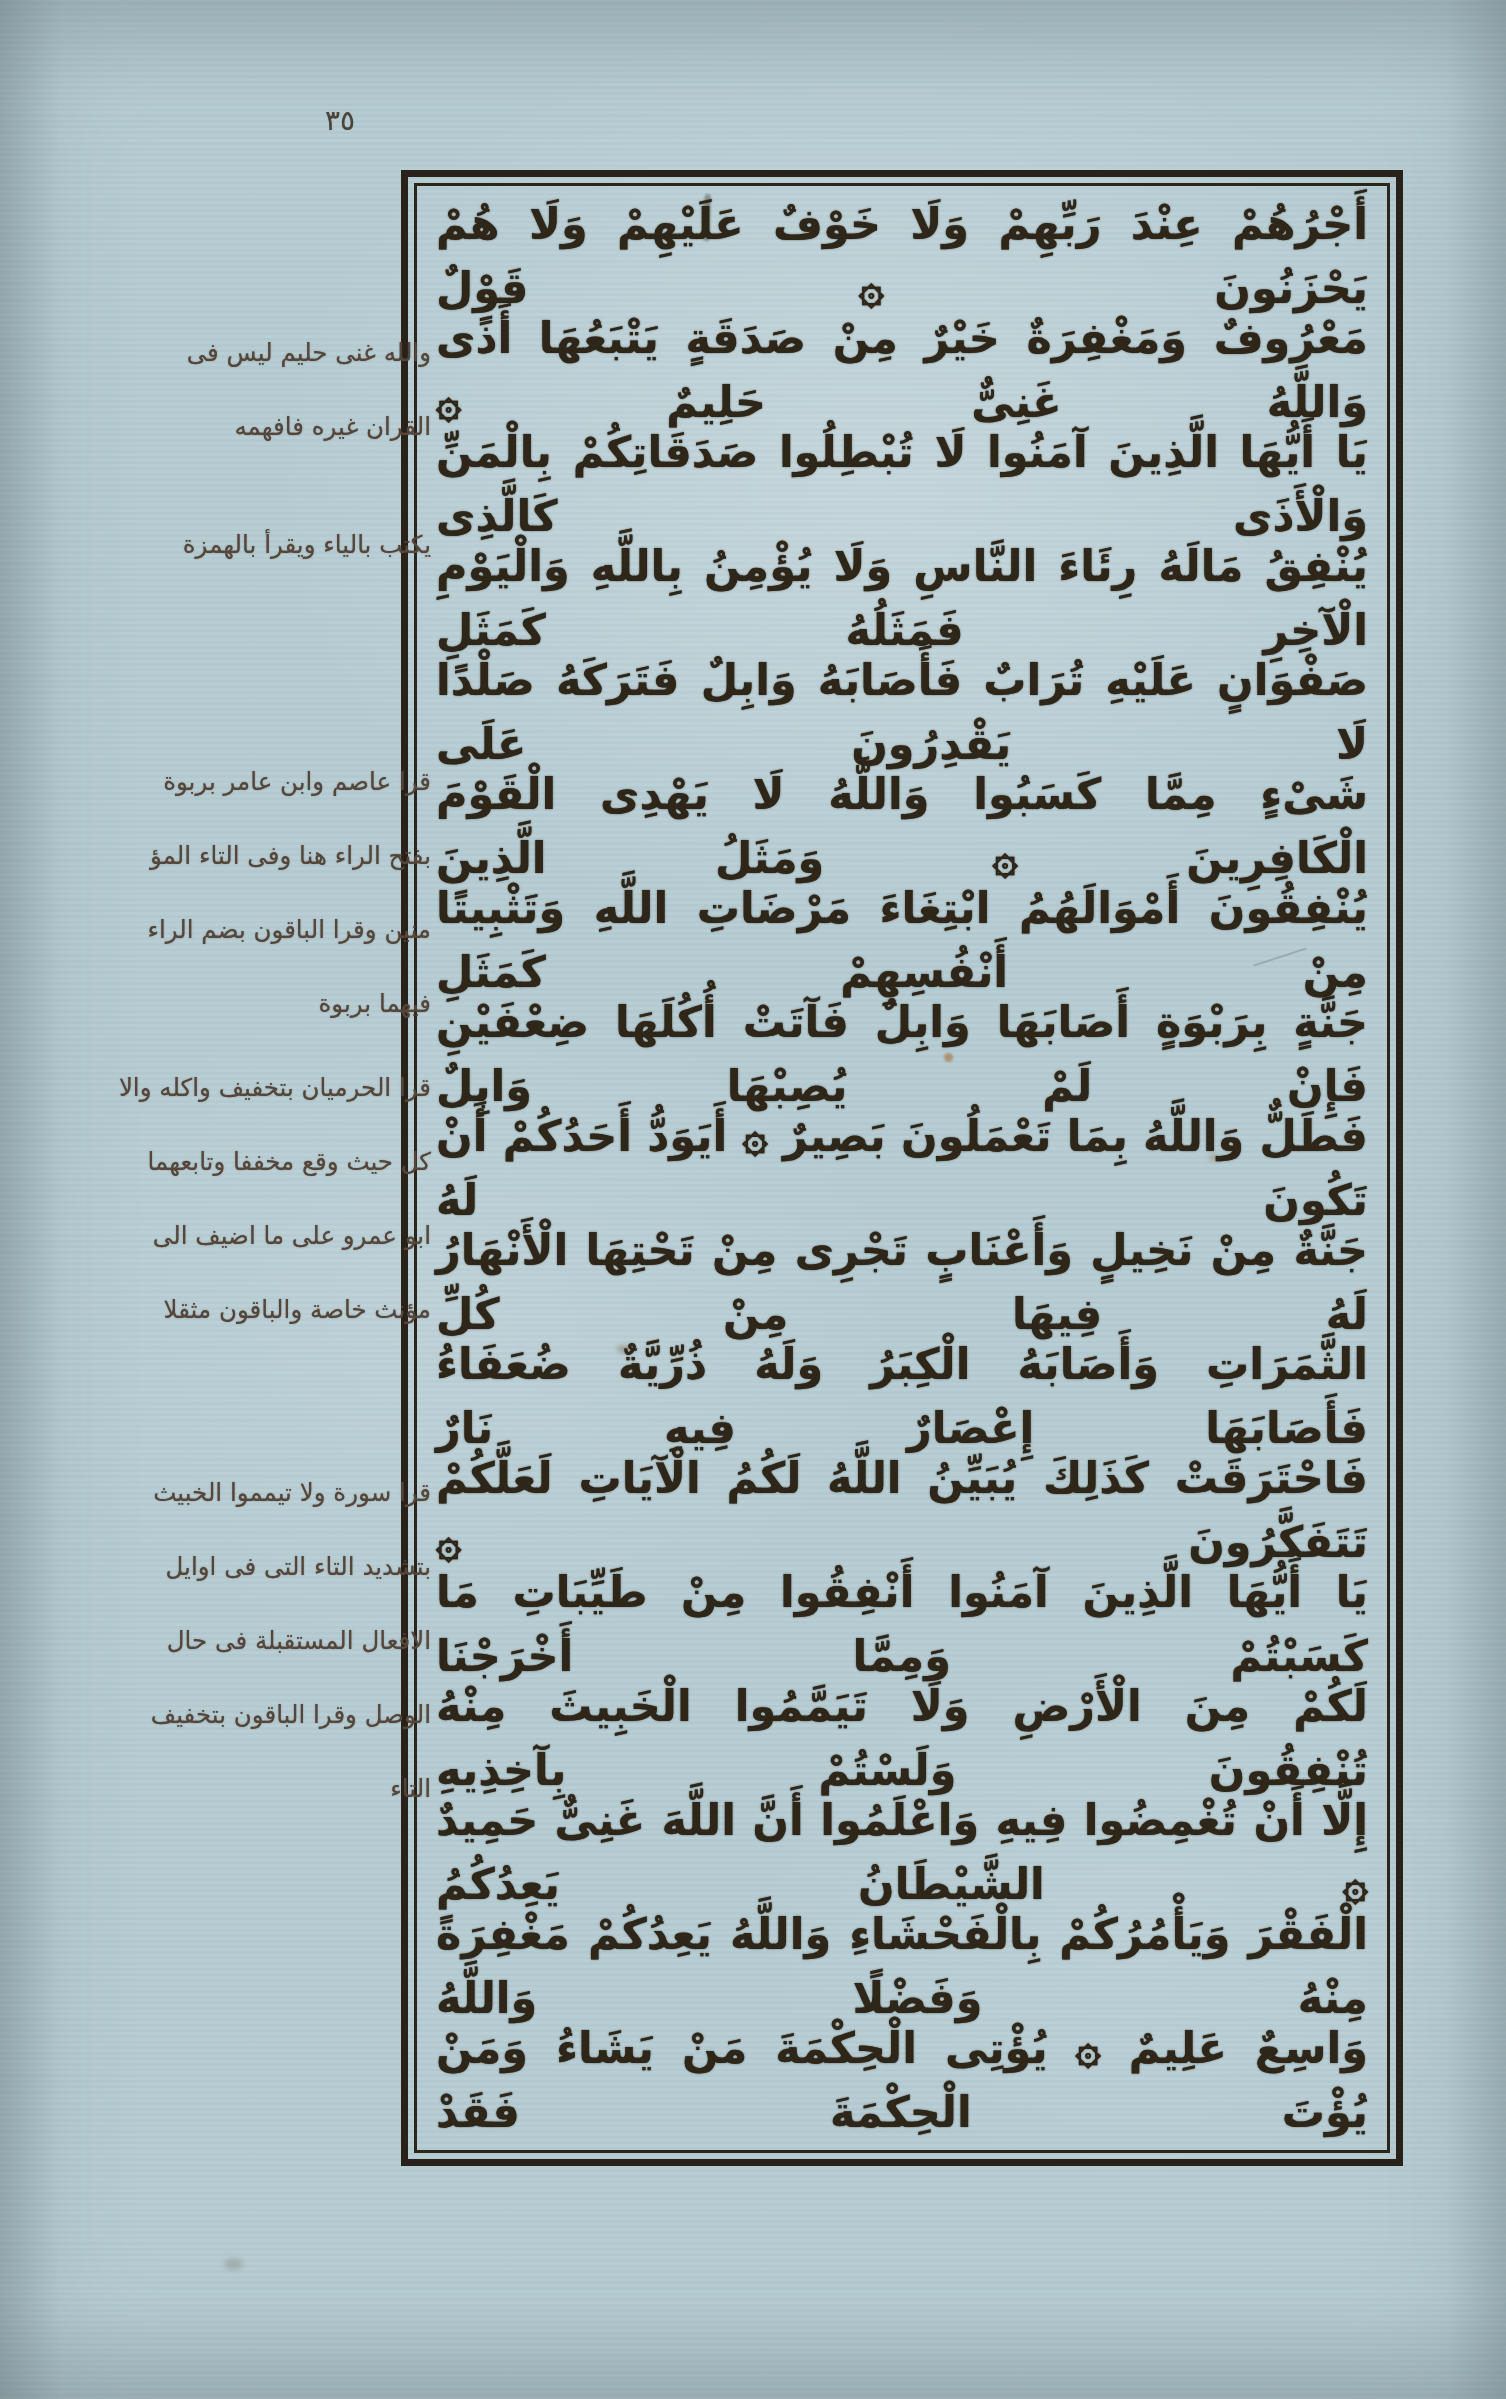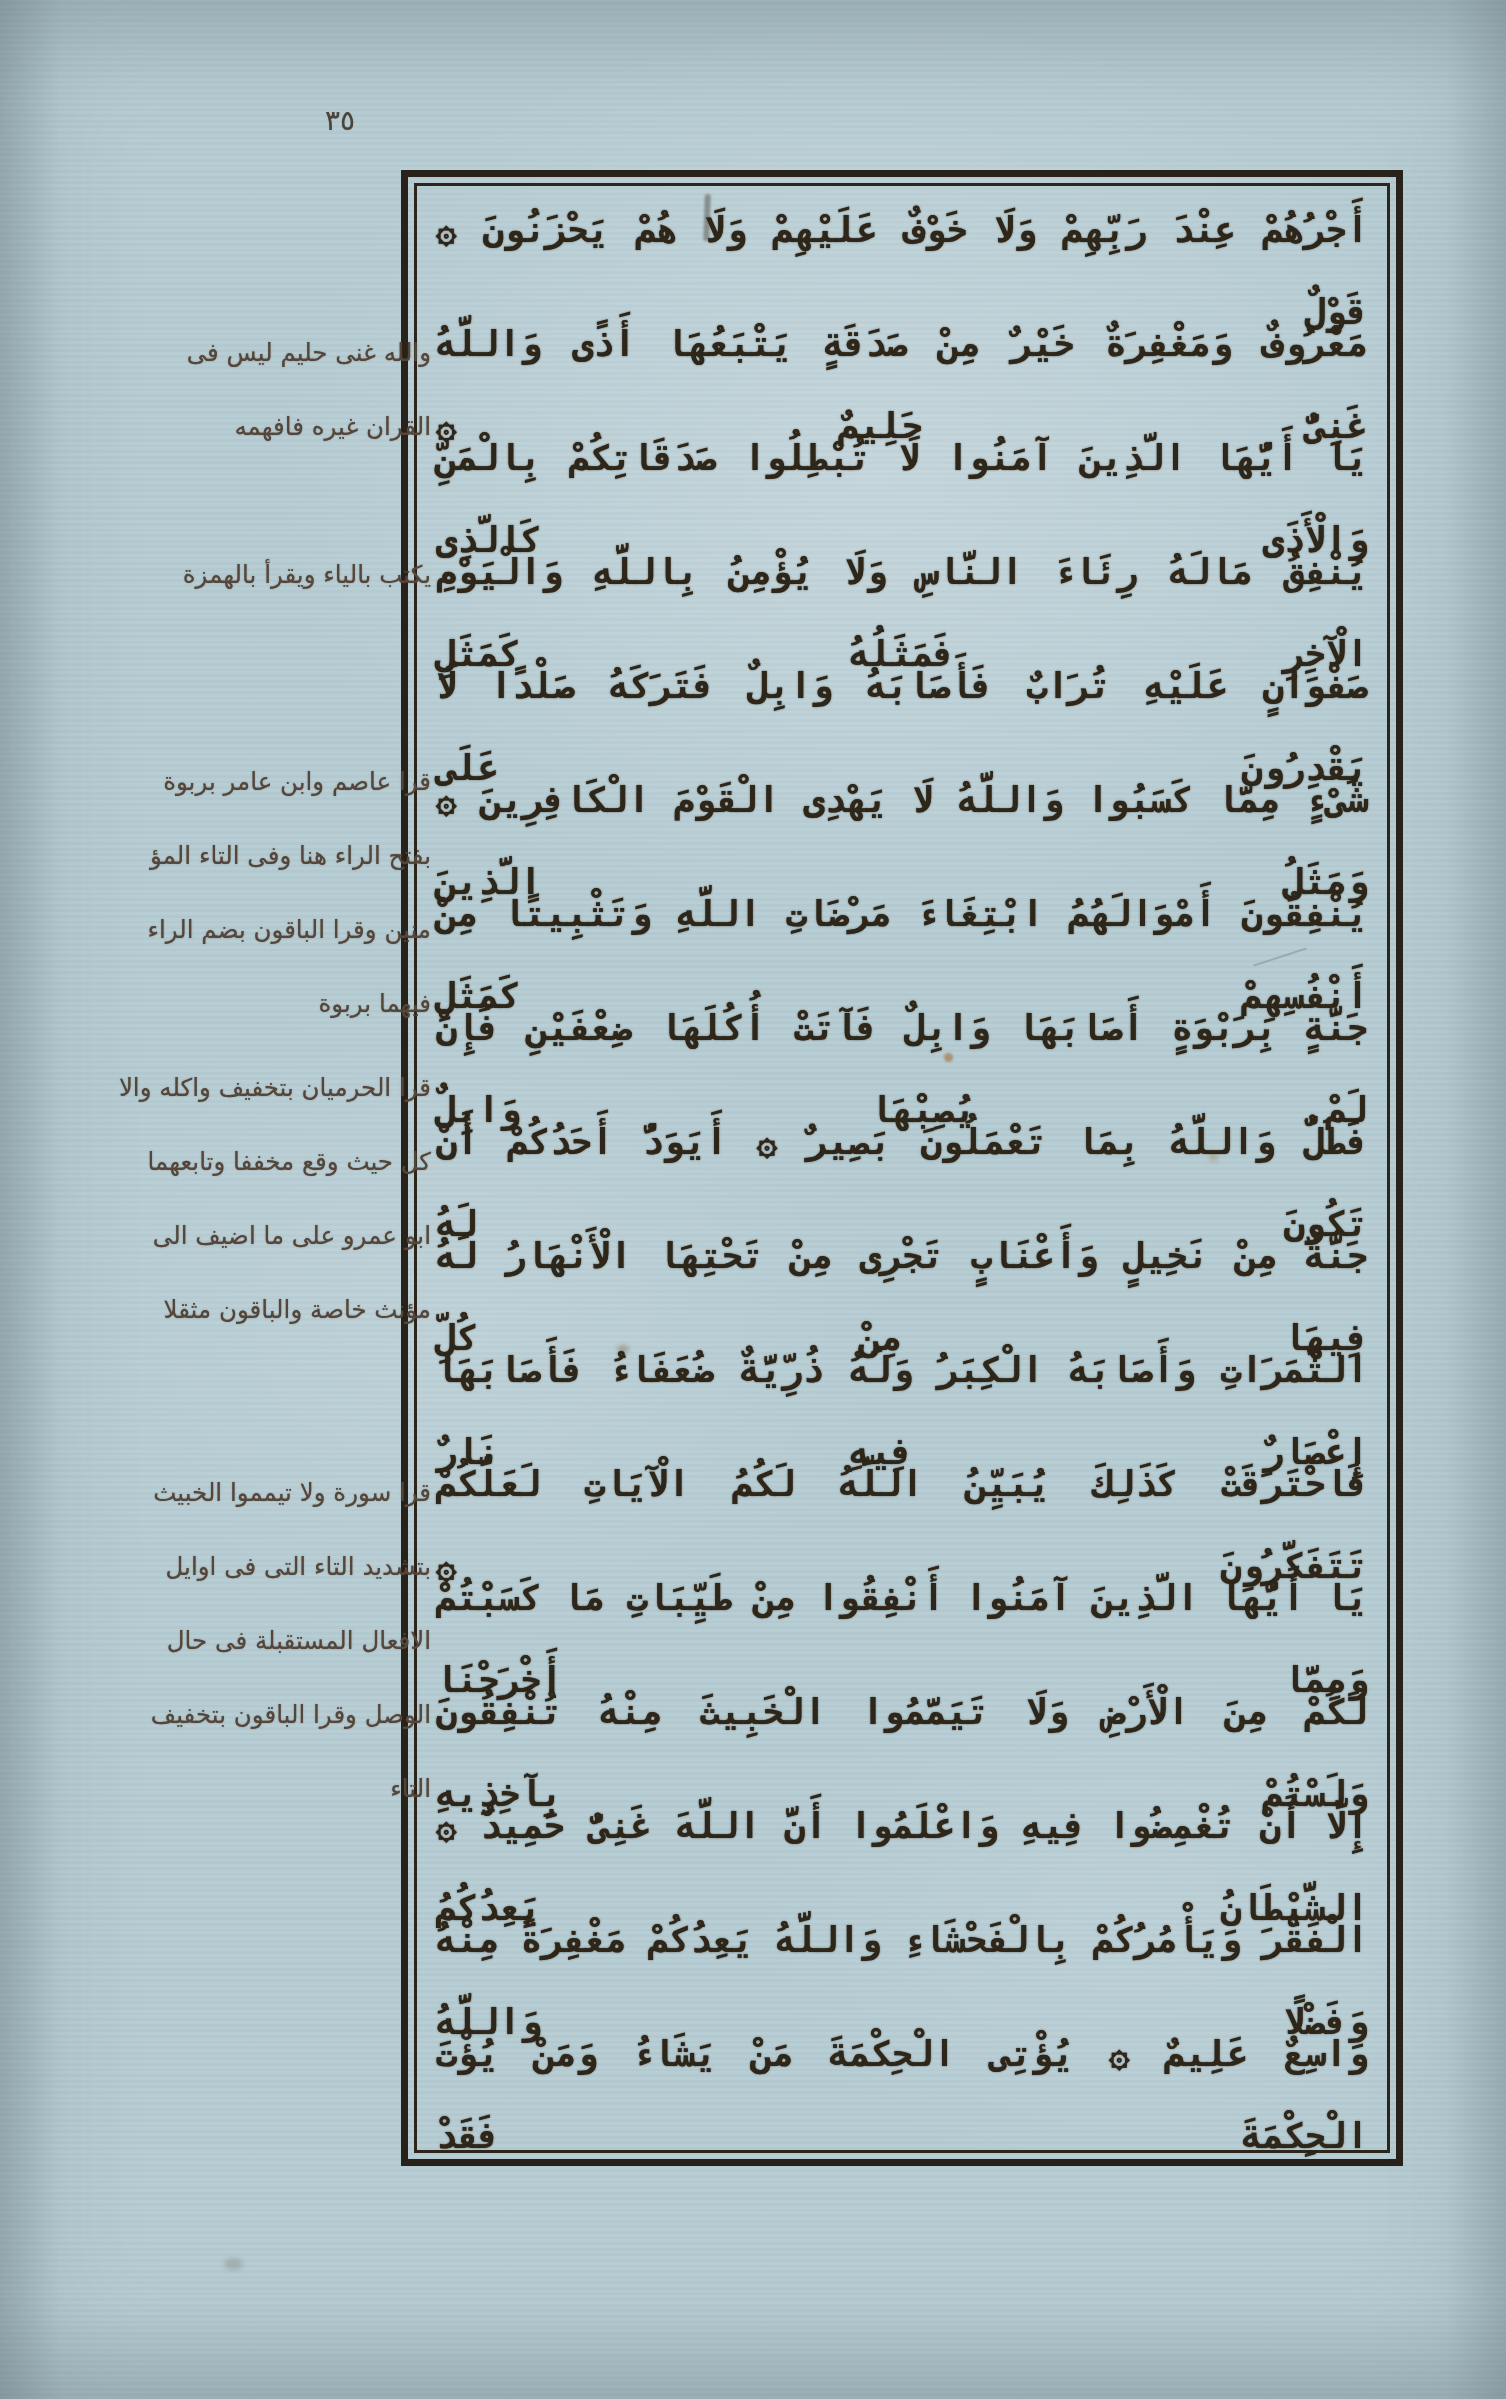--- a/index.html
+++ b/index.html
@@ -36,36 +36,35 @@
     position:absolute;left:5.6px;top:5.6px;right:5.6px;bottom:5.6px;
     border:3.8px solid #2c251c;
     pointer-events:none;
   }
   
   .text-block{
     position:absolute;top:15px;left:28px;right:28px;bottom:11.3px;
     direction:rtl;
   }
   .qline{
-    height:114px;line-height:82px;overflow:visible;
-    font-size:35px;font-weight:bold;color:#2e2619;
+    height:114px;line-height:64px;overflow:visible;
+    font-size:43px;font-weight:bold;color:#2e2619;
     text-align:justify;text-align-last:justify;-moz-text-align-last:justify;
     white-space:normal;
     text-shadow:0 0 1.2px rgba(46,38,25,.85), 0 0 2.8px rgba(46,38,25,.18);
-    font-family:Liberation Mono, monospace;
   }
   
   .margin-note{
     position:absolute;left:105px;width:326px;
     direction:rtl;text-align:right;
     font-size:24.5px;color:#54463a;line-height:74px;
     text-shadow:0 0 0.9px rgba(84,70,58,.6), 0 0 2.4px rgba(84,70,58,.18);
   }
   .note-1{top:316px;}
-  .note-2{top:538px;}
+  .note-2{top:508px;}
   .note-3{top:745px;}
   .note-4{top:1051px;}
   .note-5{top:1456px;}
   .margin-line{height:74px;}
   
   .smudge-top{
     position:absolute;left:704px;top:194px;width:5.6px;height:47px;
     background:rgba(64,54,42,.42);border-radius:2.8px;
     transform:rotate(2deg);filter:blur(0.9px);
   }

